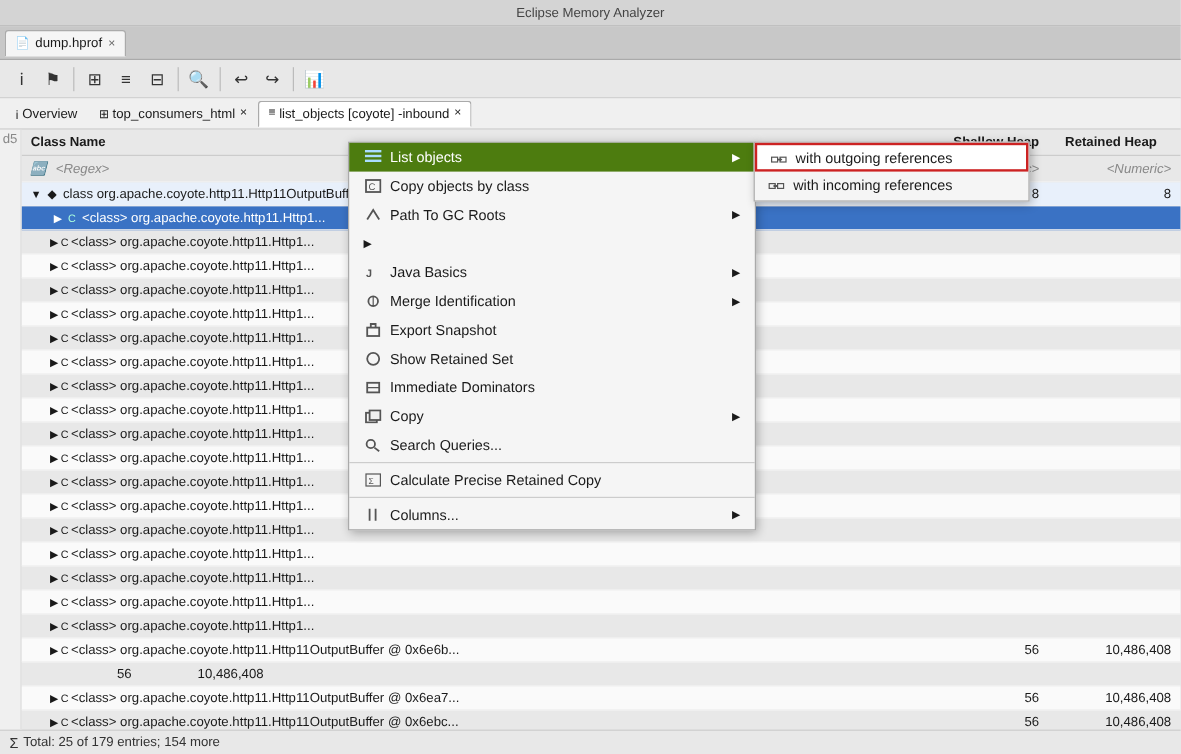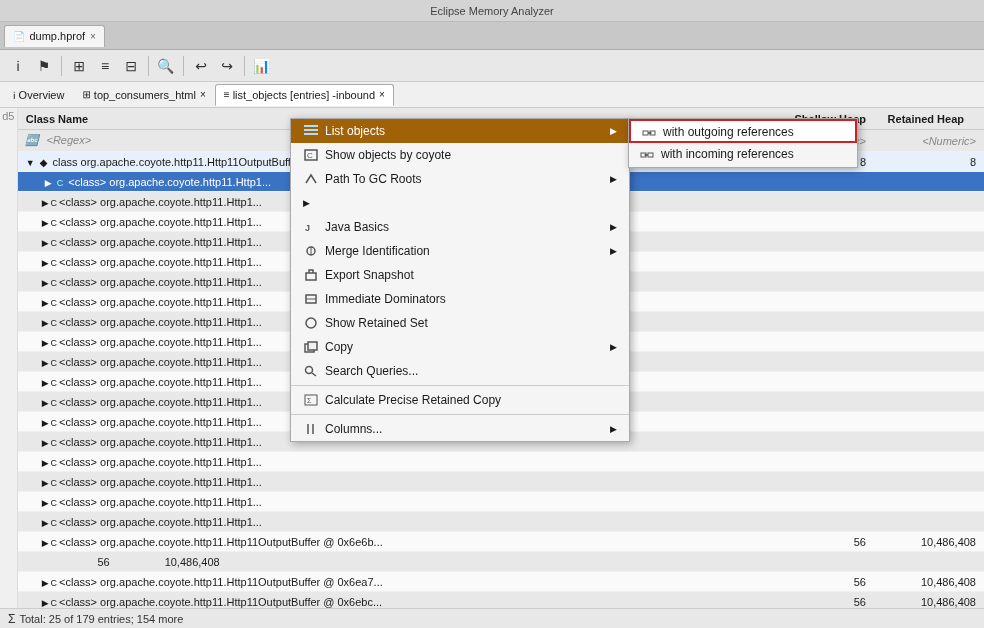--- a/index.html
+++ b/index.html
@@ -162,21 +162,21 @@
       font-size: 12px;
     }
     .menu-item {
       display: flex;
       align-items: center;
       padding: 4px 12px;
       cursor: pointer;
       height: 24px;
       justify-content: space-between;
     }
-    .menu-item.highlighted { background: #a16207; color: white; }
+    .menu-item.highlighted { background: #4d7c0f; color: white; }
     .menu-item-left {
       display: flex;
       align-items: center;
       gap: 6px;
     }
     .menu-icon {
       width: 16px;
       height: 16px;
       display: flex;
       align-items: center;
@@ -298,21 +298,21 @@
     <span class="sec-tab-icon">ℹ</span>
     <span>Overview</span>
   </div>
   <div class="sec-tab">
     <span class="sec-tab-icon">⊞</span>
     <span>top_consumers_html</span>
     <span style="margin-left:4px;font-size:10px;cursor:pointer;">×</span>
   </div>
   <div class="sec-tab active">
     <span class="sec-tab-icon">≡</span>
-    <span>list_objects [entries] -inbound</span>
+    <span>list_objects [coyote] -inbound</span>
     <span style="margin-left:4px;font-size:10px;cursor:pointer;">×</span>
   </div>
 </div>
 
 <div class="content-area">
   <div style="display:flex;flex:1;overflow:hidden;">
 
     <div class="left-margin">
       <span>d5</span>
     </div>
@@ -487,21 +487,21 @@
   </div>
 
   <div class="menu-item">
     <div class="menu-item-left">
       <div class="menu-icon">
         <svg width="14" height="12">
             <rect x="1" y="1" width="12" height="10" fill="none" stroke="#555" stroke-width="1.5"></rect>
             <text x="3" y="9" font-size="8" fill="#555">C</text>
           </svg>
       </div>
-      <span>Show objects by coyote</span>
+      <span>Copy objects by class</span>
     </div>
   </div>
 
   <div class="menu-item">
     <div class="menu-item-left">
       <div class="menu-icon">
         <svg width="14" height="12">
             <path d="M2,10 L7,2 L12,10" fill="none" stroke="#555" stroke-width="1.5"></path>
           </svg>
       </div>
@@ -548,36 +548,36 @@
           </svg>
       </div>
       <span>Export Snapshot</span>
     </div>
   </div>
 
   <div class="menu-item">
     <div class="menu-item-left">
       <div class="menu-icon">
         <svg width="14" height="12">
+            <circle cx="7" cy="6" r="5" fill="none" stroke="#555" stroke-width="1.5"></circle>
+          </svg>
+      </div>
+      <span>Show Retained Set</span>
+    </div>
+  </div>
+
+  <div class="menu-item">
+    <div class="menu-item-left">
+      <div class="menu-icon">
+        <svg width="14" height="12">
             <rect x="2" y="2" width="10" height="8" fill="none" stroke="#555" stroke-width="1.5"></rect>
             <line x1="2" y1="6" x2="12" y2="6" stroke="#555" stroke-width="1"></line>
           </svg>
       </div>
       <span>Immediate Dominators</span>
-    </div>
-  </div>
-
-  <div class="menu-item">
-    <div class="menu-item-left">
-      <div class="menu-icon">
-        <svg width="14" height="12">
-            <circle cx="7" cy="6" r="5" fill="none" stroke="#555" stroke-width="1.5"></circle>
-          </svg>
-      </div>
-      <span>Show Retained Set</span>
     </div>
   </div>
 
   <div class="menu-item">
     <div class="menu-item-left">
       <div class="menu-icon">
         <svg width="14" height="12">
             <rect x="1" y="3" width="9" height="8" fill="none" stroke="#555" stroke-width="1.5"></rect>
             <rect x="4" y="1" width="9" height="8" fill="#f0f0f0" stroke="#555" stroke-width="1.5"></rect>
           </svg>

